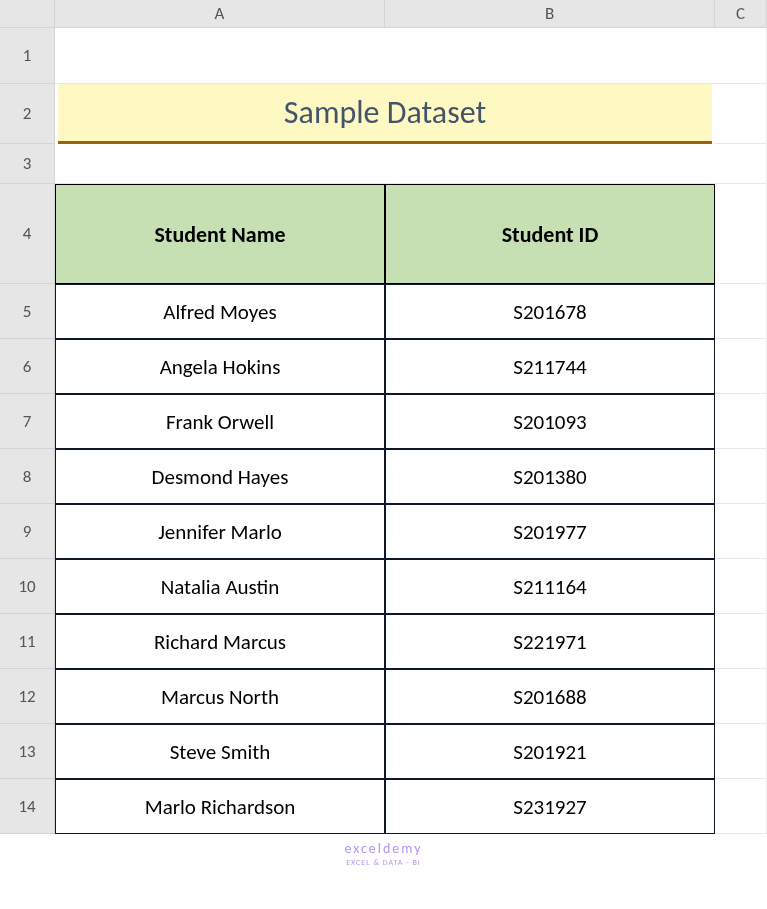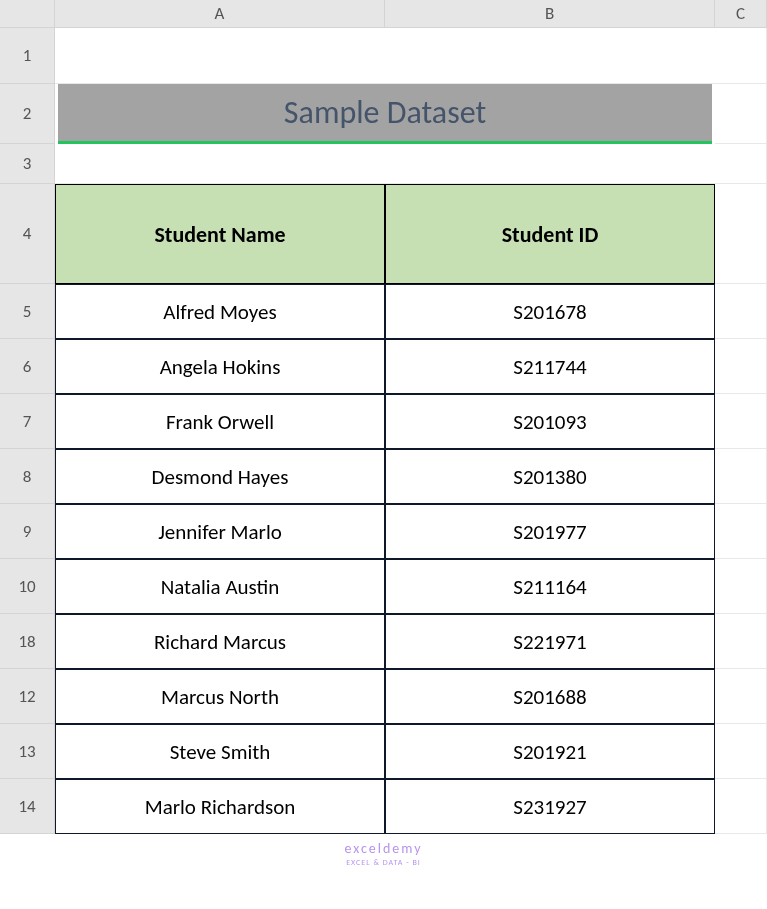--- a/index.html
+++ b/index.html
@@ -46,22 +46,22 @@
       background: #fff;
     }
     .title-cell {
       grid-column: 2 / 4;
       display: flex;
       align-items: center;
       justify-content: center;
       font-size: 32px;
       color: #44546a;
       font-weight: 400;
-      border-bottom: 3px solid #22c55e;
-      background: #a3a3a3;
+      border-bottom: 3px solid #a16207;
+      background: #fef9c3;
       margin: 0 3px;
     }
     .header-cell {
       background: #c6e0b4;
       border: 1px solid #000;
       display: flex;
       align-items: center;
       justify-content: center;
       font-size: 22px;
       font-weight: bold;
@@ -144,21 +144,21 @@
   <div class="row-header">9</div>
   <div class="data-cell">Jennifer Marlo</div>
   <div class="data-cell">S201977</div>
   <div class="cell-empty"></div>
 
   <div class="row-header">10</div>
   <div class="data-cell">Natalia Austin</div>
   <div class="data-cell">S211164</div>
   <div class="cell-empty"></div>
 
-  <div class="row-header">18</div>
+  <div class="row-header">11</div>
   <div class="data-cell">Richard Marcus</div>
   <div class="data-cell">S221971</div>
   <div class="cell-empty"></div>
 
   <div class="row-header">12</div>
   <div class="data-cell">Marcus North</div>
   <div class="data-cell">S201688</div>
   <div class="cell-empty"></div>
 
   <div class="row-header">13</div>

